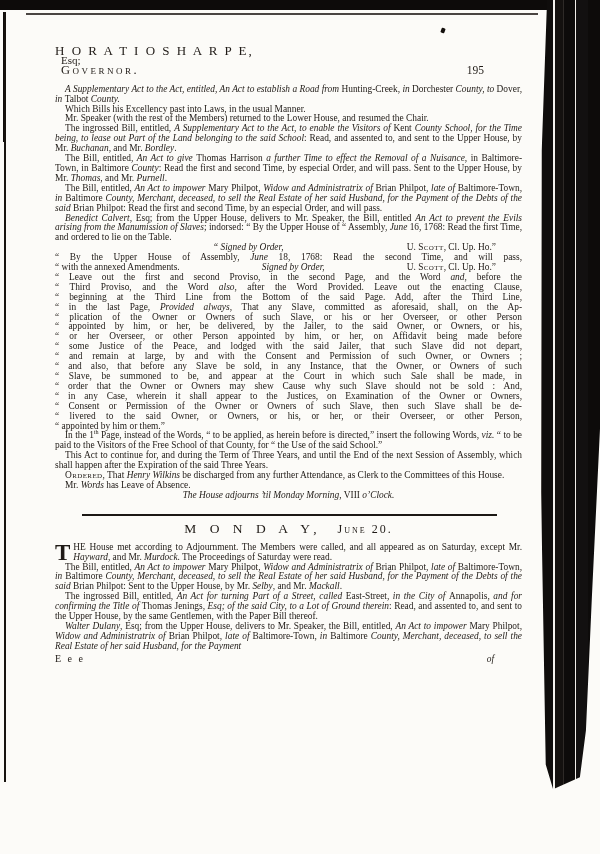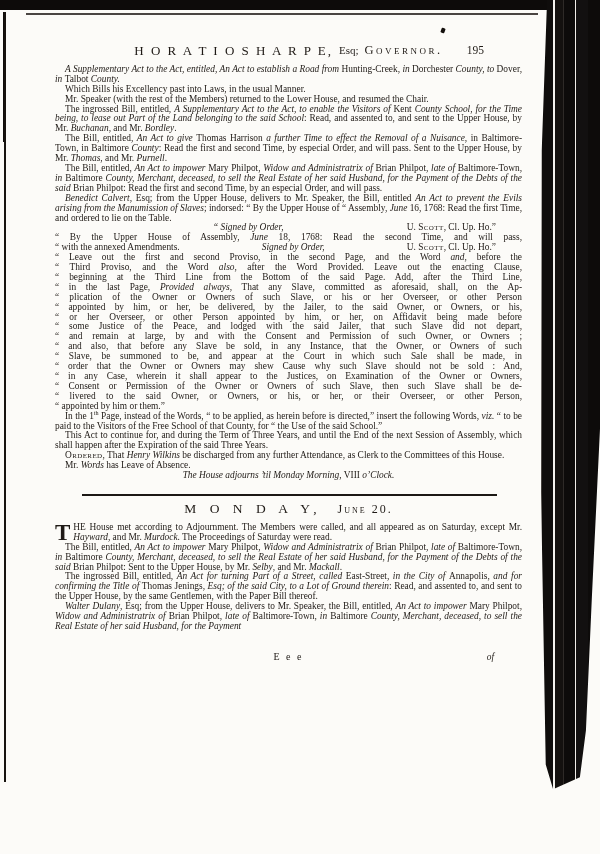--- a/index.html
+++ b/index.html
@@ -14,38 +14,38 @@
   .left-edge-thick{position:absolute;top:12px;left:3px;width:3px;height:130px;background:#0f0c0a;}
   .right-band{position:absolute;top:0;left:533px;width:67px;height:794px;
     background:linear-gradient(90deg,#0f0d0c 0px,#0f0d0c 8px,#3a3632 8px,#3a3632 9px,#0f0d0c 9px,#0f0d0c 20px,
       #f5f3ef 20px,#f5f3ef 22px,#14110f 22px,#14110f 30px,#2e2a27 30px,#2e2a27 31px,#0d0b0a 31px,#0d0b0a 42px,
       #efece7 42px,#efece7 43px,#121010 43px,#121010 55px,#0d0b0a 55px,#0d0b0a 67px);
     clip-path:polygon(21% 0,100% 0,100% 54%,88% 75%,79% 92%,70% 97.9%,30% 99.4%,19% 96.3%,12% 62%,13% 19%);}
   .ink-spot{position:absolute;left:441px;top:28px;width:4px;height:5px;background:#14100d;border-radius:1px;transform:rotate(20deg);}
   
   .content{position:absolute;left:55px;top:46px;width:467px;font-size:9.4px;line-height:9.9px;
            text-rendering:optimizeLegibility;}
-  .pagehead{position:relative;display:flex;justify-content:center;align-items:flex-start;margin-bottom:9px;white-space:nowrap;}
+  .pagehead{position:relative;display:flex;justify-content:center;align-items:flex-start;margin-bottom:9px;white-space:nowrap;flex-direction:column;}
   .pagehead .ttl{font-size:13px;letter-spacing:2px;}
   .pagehead .esq{font-size:11px;margin-left:6px;}
   .pagehead .gov{font-variant:small-caps;font-size:12.5px;letter-spacing:2.5px;margin-left:6px;}
   .pagehead .num{position:absolute;right:38px;bottom:0;font-size:11.5px;}
   .para{text-align:justify;text-indent:10px;margin:0;}
   .qline{text-align:justify;text-align-last:justify;white-space:normal;margin:0;}
   .qline-end{text-align-last:left;}
   .signed{display:flex;justify-content:space-between;padding-left:158px;padding-right:26px;margin:0;}
   .signed.three{padding-left:0;}
   .centerline{text-align:center;margin:0;}
   .rule{height:2px;background:#1c1815;margin:13px 25px 8px 27px;}
   .dayheader{text-align:center;margin:0 0 7px 0;}
   .dayword{font-size:13.5px;letter-spacing:5px;}
   .daydate{font-variant:small-caps;font-size:12px;letter-spacing:2px;margin-left:16px;font-family:Liberation Serif, serif;}
   .dropcap-para{text-indent:0;}
   .dropcap{float:left;font-size:23px;line-height:18px;font-weight:bold;margin:1px 3px 0 0;}
-  .sigline{position:relative;text-align:center;margin-top:20px;}
+  .sigline{position:relative;margin-top:2px;}
   .sig-center{letter-spacing:2px;font-size:10px;}
   .sig-right{position:absolute;right:28px;bottom:0;}
   .sg-r{}
   .sg-i{font-style:italic;}
   .sg-s{font-variant:small-caps;letter-spacing:.4px;}
   .sg-u{vertical-align:super;font-size:65%;line-height:0;}
 </style>
 </head>
 <body>
 

